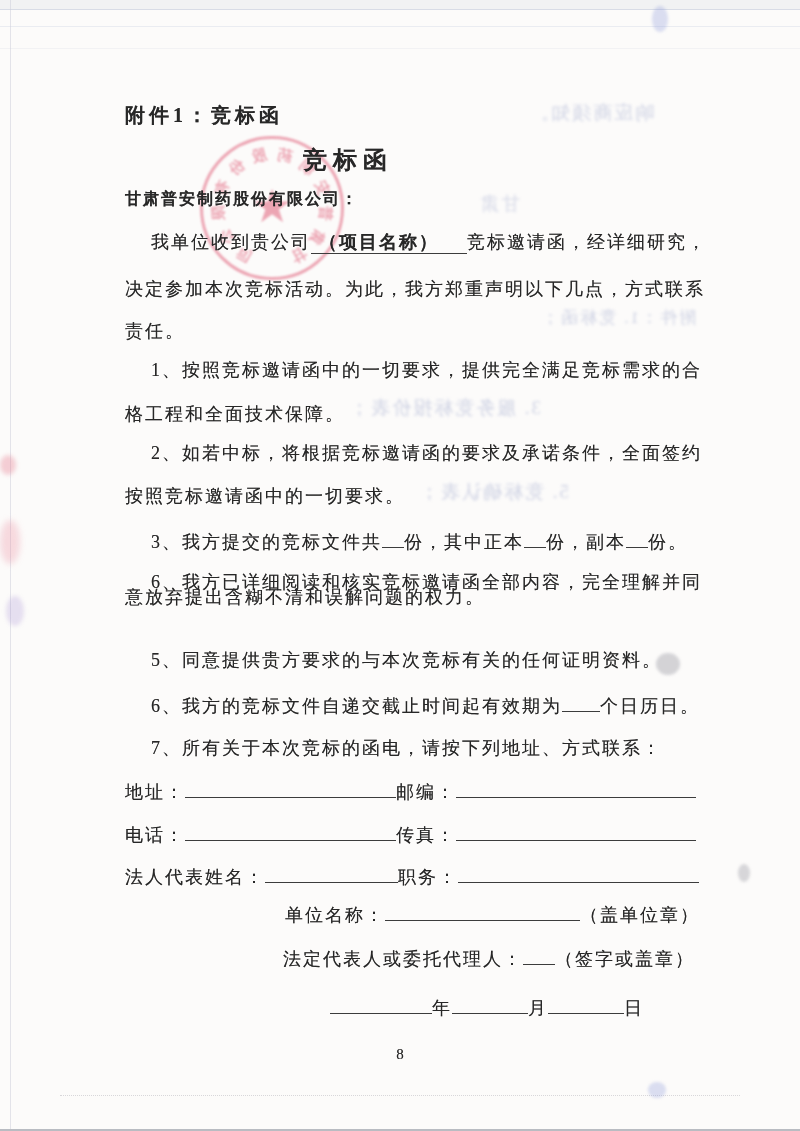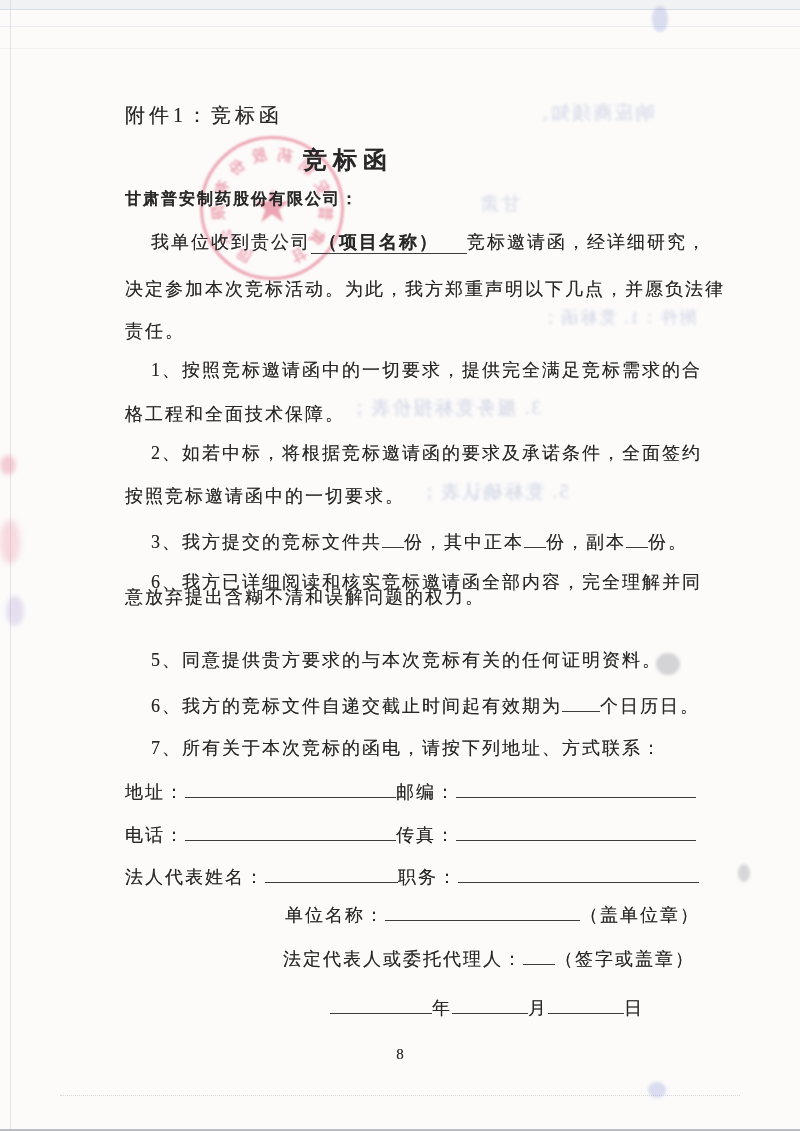--- a/index.html
+++ b/index.html
@@ -22,21 +22,21 @@
     text-shadow:0 0 .5px rgba(40,40,40,.55);
   }
   .bold{font-weight:bold;}
   .indent{padding-left:26px;}
   .blank{
     display:inline-block;height:17px;vertical-align:baseline;
     border-bottom:1.6px solid #3c3c3c;
   }
   .uwrap{border-bottom:1.6px solid #3c3c3c;padding:0 28px 1px 8px;font-weight:bold;}
   .title{font-size:24px;letter-spacing:6px;font-weight:bold;}
-  .heading{font-size:20px;letter-spacing:4px;font-weight:normal;}
+  .heading{font-size:20px;letter-spacing:4px;font-weight:bold;}
   .pagenum{font-size:15px;letter-spacing:0;}
   
   .ghost{
     position:absolute;white-space:nowrap;
     color:#9fa8cc;opacity:.5;
     transform:scaleX(-1);
     filter:blur(1.4px);
     font-size:19px;letter-spacing:2px;
   }
   
@@ -107,21 +107,21 @@
 
 <div class="t heading" style="left:125px;top:103px">附件1：竞标函</div>
 
 <div class="t title" style="left:0;top:145px;width:696px;text-align:center">竞标函</div>
 
 <div class="t bold" style="left:125px;top:189px;font-size:16px">甘肃普安制药股份有限公司：</div>
 
 <div class="t indent" style="left:125px;top:231px">
   <span>我单位收到贵公司</span><span class="uwrap"><span>（项目名称）</span></span><span>竞标邀请函，经详细研究，</span>
 </div>
-<div class="t" style="left:125px;top:278px">决定参加本次竞标活动。为此，我方郑重声明以下几点，并愿负法律</div>
+<div class="t" style="left:125px;top:278px">决定参加本次竞标活动。为此，我方郑重声明以下几点，方式联系</div>
 <div class="t" style="left:125px;top:320px">责任。</div>
 
 <div class="t indent" style="left:125px;top:359px">1、按照竞标邀请函中的一切要求，提供完全满足竞标需求的合</div>
 <div class="t" style="left:125px;top:403px">格工程和全面技术保障。</div>
 
 <div class="t indent" style="left:125px;top:442px">2、如若中标，将根据竞标邀请函的要求及承诺条件，全面签约</div>
 <div class="t" style="left:125px;top:485px">按照竞标邀请函中的一切要求。</div>
 
 <div class="t indent" style="left:125px;top:530px">
   <span>3、我方提交的竞标文件共</span><span class="blank" style="width:22px"></span><span>份，其中正本</span><span class="blank" style="width:22px"></span><span>份，副本</span><span class="blank" style="width:22px"></span><span>份。</span>

